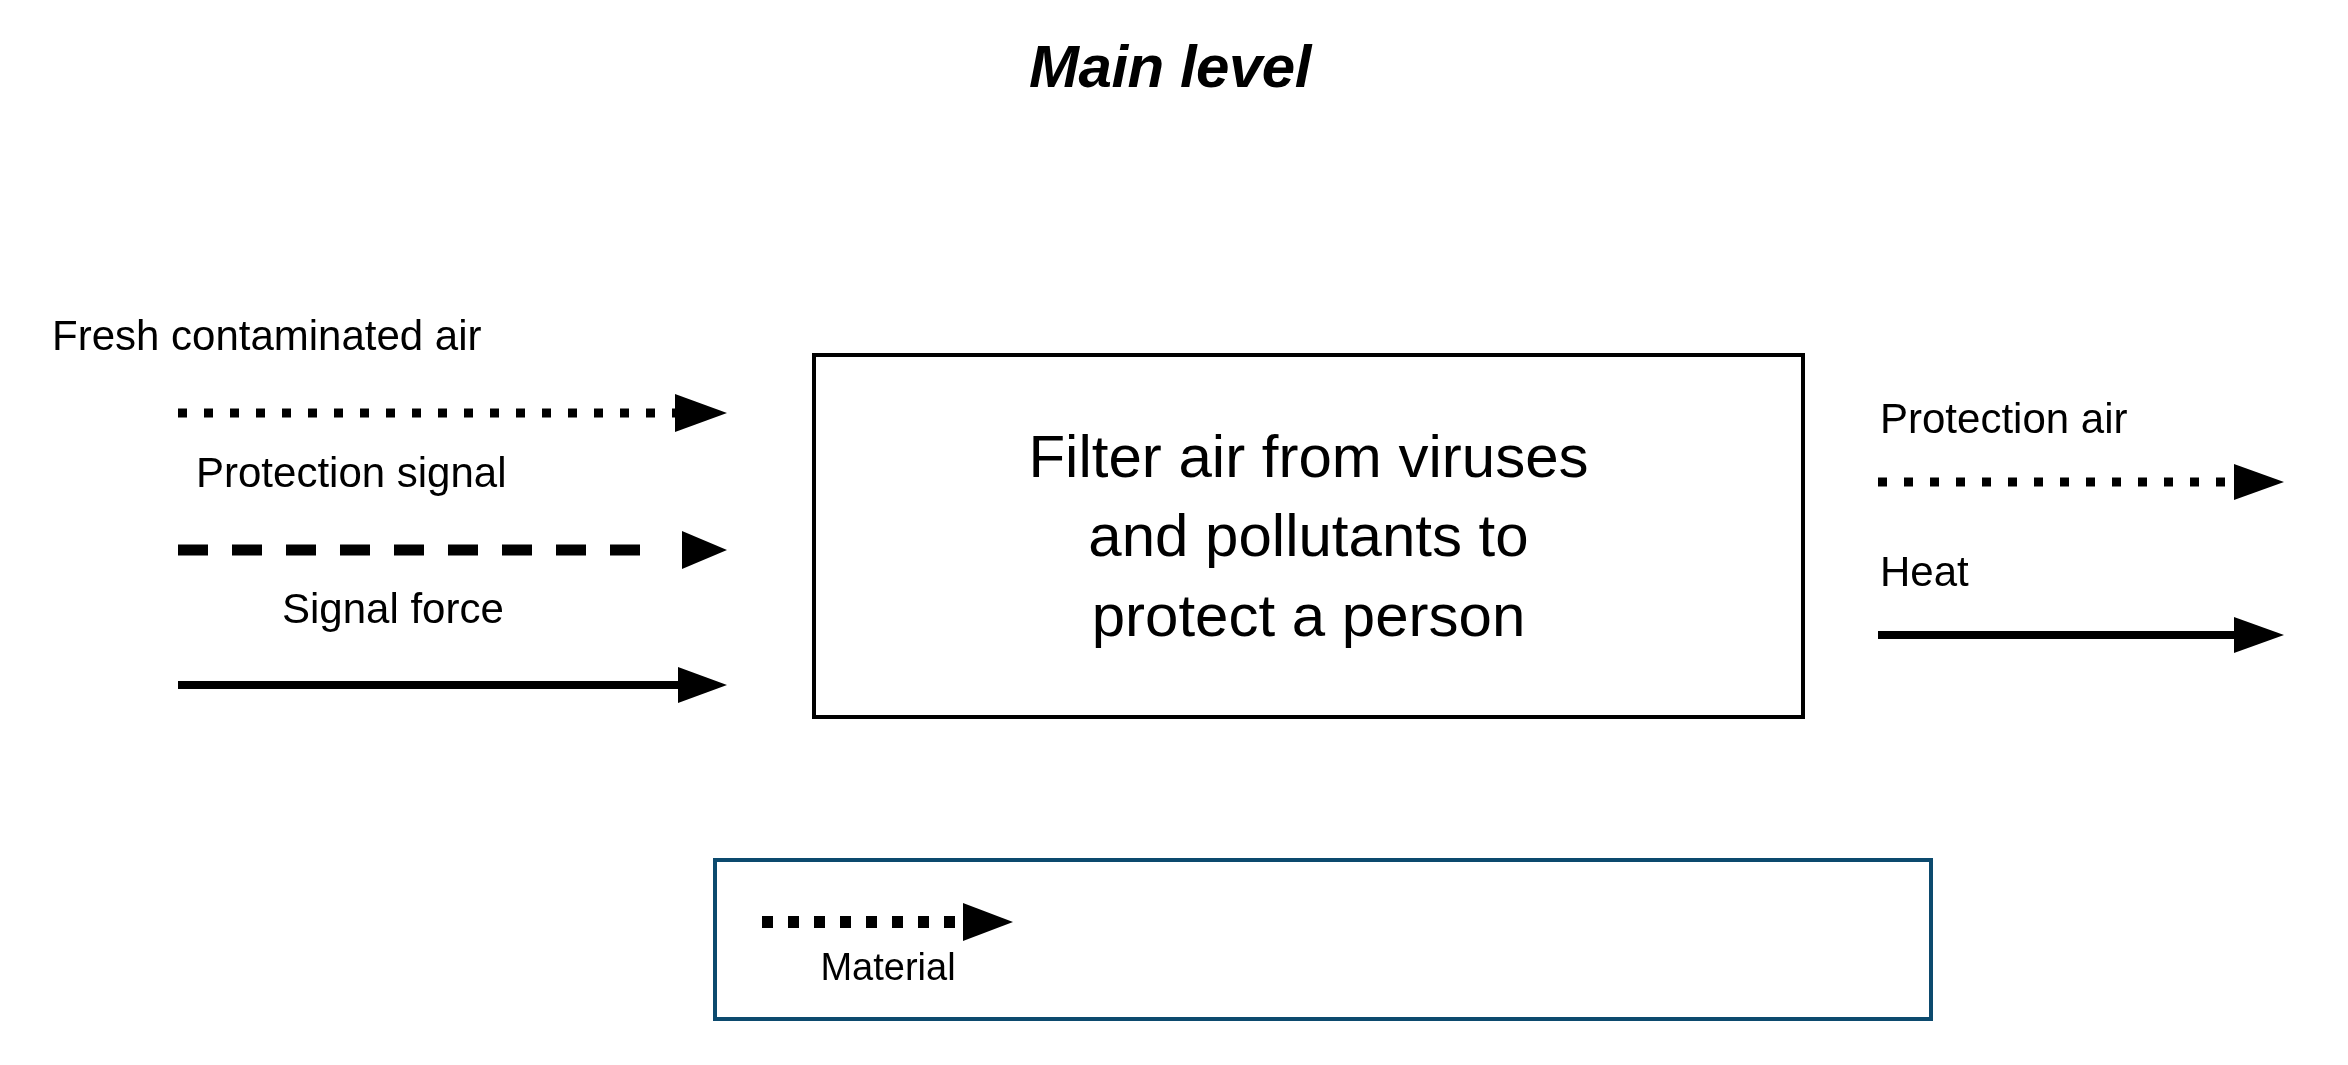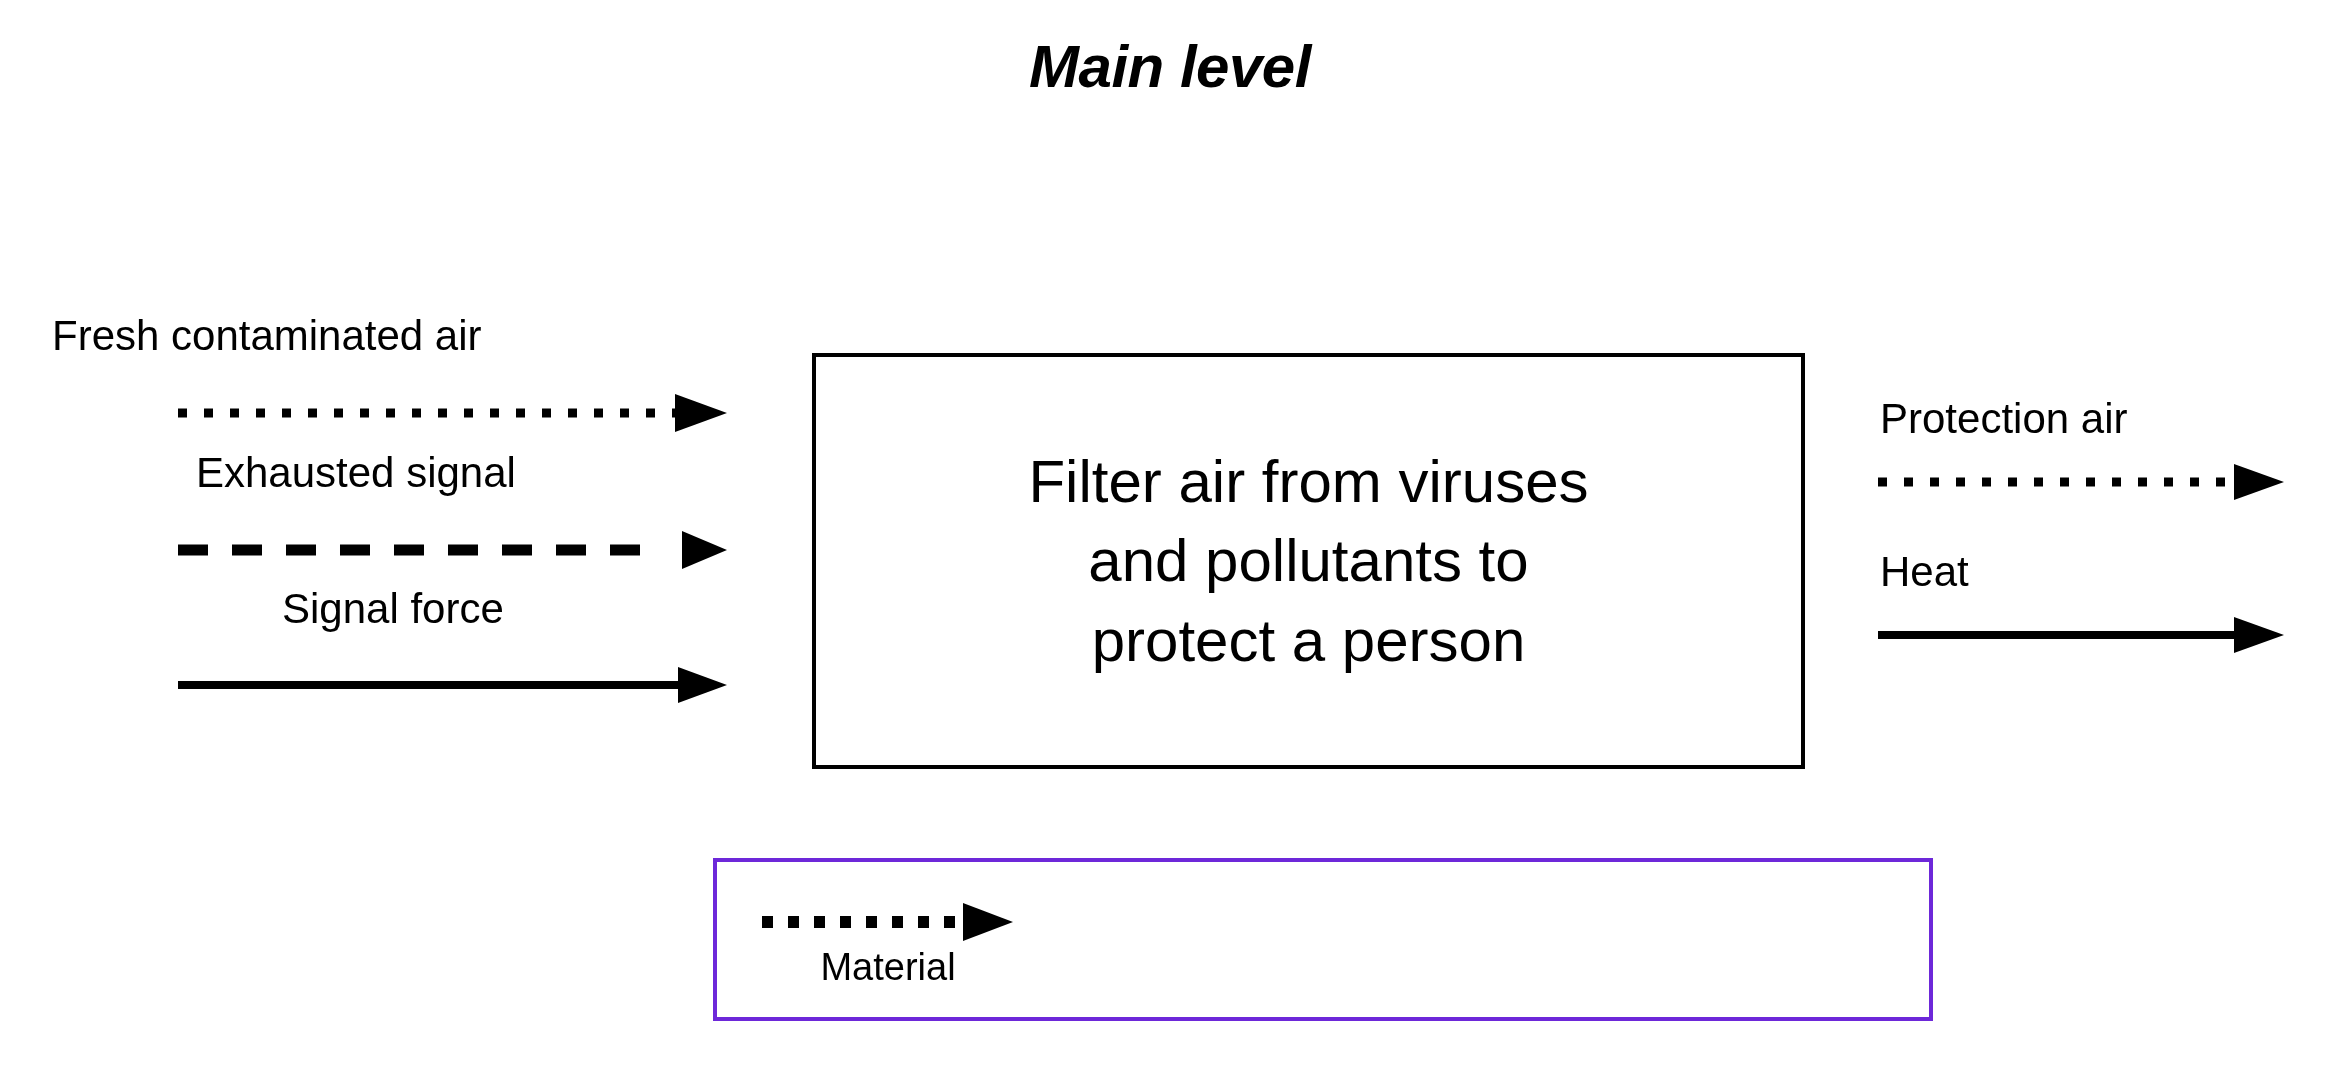--- a/index.html
+++ b/index.html
@@ -37,21 +37,21 @@
     transform: translateX(-4px);
     font-style: italic;
   }
 
   
   .main-box {
     position: absolute;
     left: 812px;
     top: 353px;
     width: 993px;
-    height: 416px;
+    height: 366px;
     border: 4px solid #000000;
     box-sizing: border-box;
     background: #ffffff;
     display: flex;
     flex-direction: column;
     align-items: center;
     justify-content: center;
   }
   .main-box-line {
     font-size: 60px;
@@ -77,21 +77,21 @@
     overflow: visible;
   }
 
   
   .legend-box {
     position: absolute;
     left: 713px;
     top: 858px;
     width: 1220px;
     height: 163px;
-    border: 4px solid #6d28d9;
+    border: 4px solid #0c4a6e;
     box-sizing: border-box;
     background: #ffffff;
   }
   .legend-item {
     position: absolute;
     top: 18px;
     height: 128px;
   }
   .legend-arrow {
     position: absolute;
@@ -119,21 +119,21 @@
   </div>
 
   <div class="flow-label" style="left:52px; top:315px;">Fresh contaminated air</div>
   <div class="arrow" style="left:170px; top:392px;">
     <svg width="565" height="42" viewBox="0 0 565 42">
       <line x1="8" y1="21" x2="505" y2="21" stroke="#000000" stroke-width="9" stroke-dasharray="9 17" stroke-linecap="butt"></line>
       <polygon points="505,2 557,21 505,40" fill="#000000"></polygon>
     </svg>
   </div>
 
-  <div class="flow-label" style="left:196px; top:452px;">Exhausted signal</div>
+  <div class="flow-label" style="left:196px; top:452px;">Protection signal</div>
   <div class="arrow" style="left:170px; top:528px;">
     <svg width="565" height="44" viewBox="0 0 565 44">
       <line x1="8" y1="22" x2="494" y2="22" stroke="#000000" stroke-width="11" stroke-dasharray="30 24" stroke-linecap="butt"></line>
       <polygon points="512,3 557,22 512,41" fill="#000000"></polygon>
     </svg>
   </div>
 
   <div class="flow-label" style="left:282px; top:588px;">Signal force</div>
   <div class="arrow" style="left:170px; top:664px;">
     <svg width="565" height="42" viewBox="0 0 565 42">

